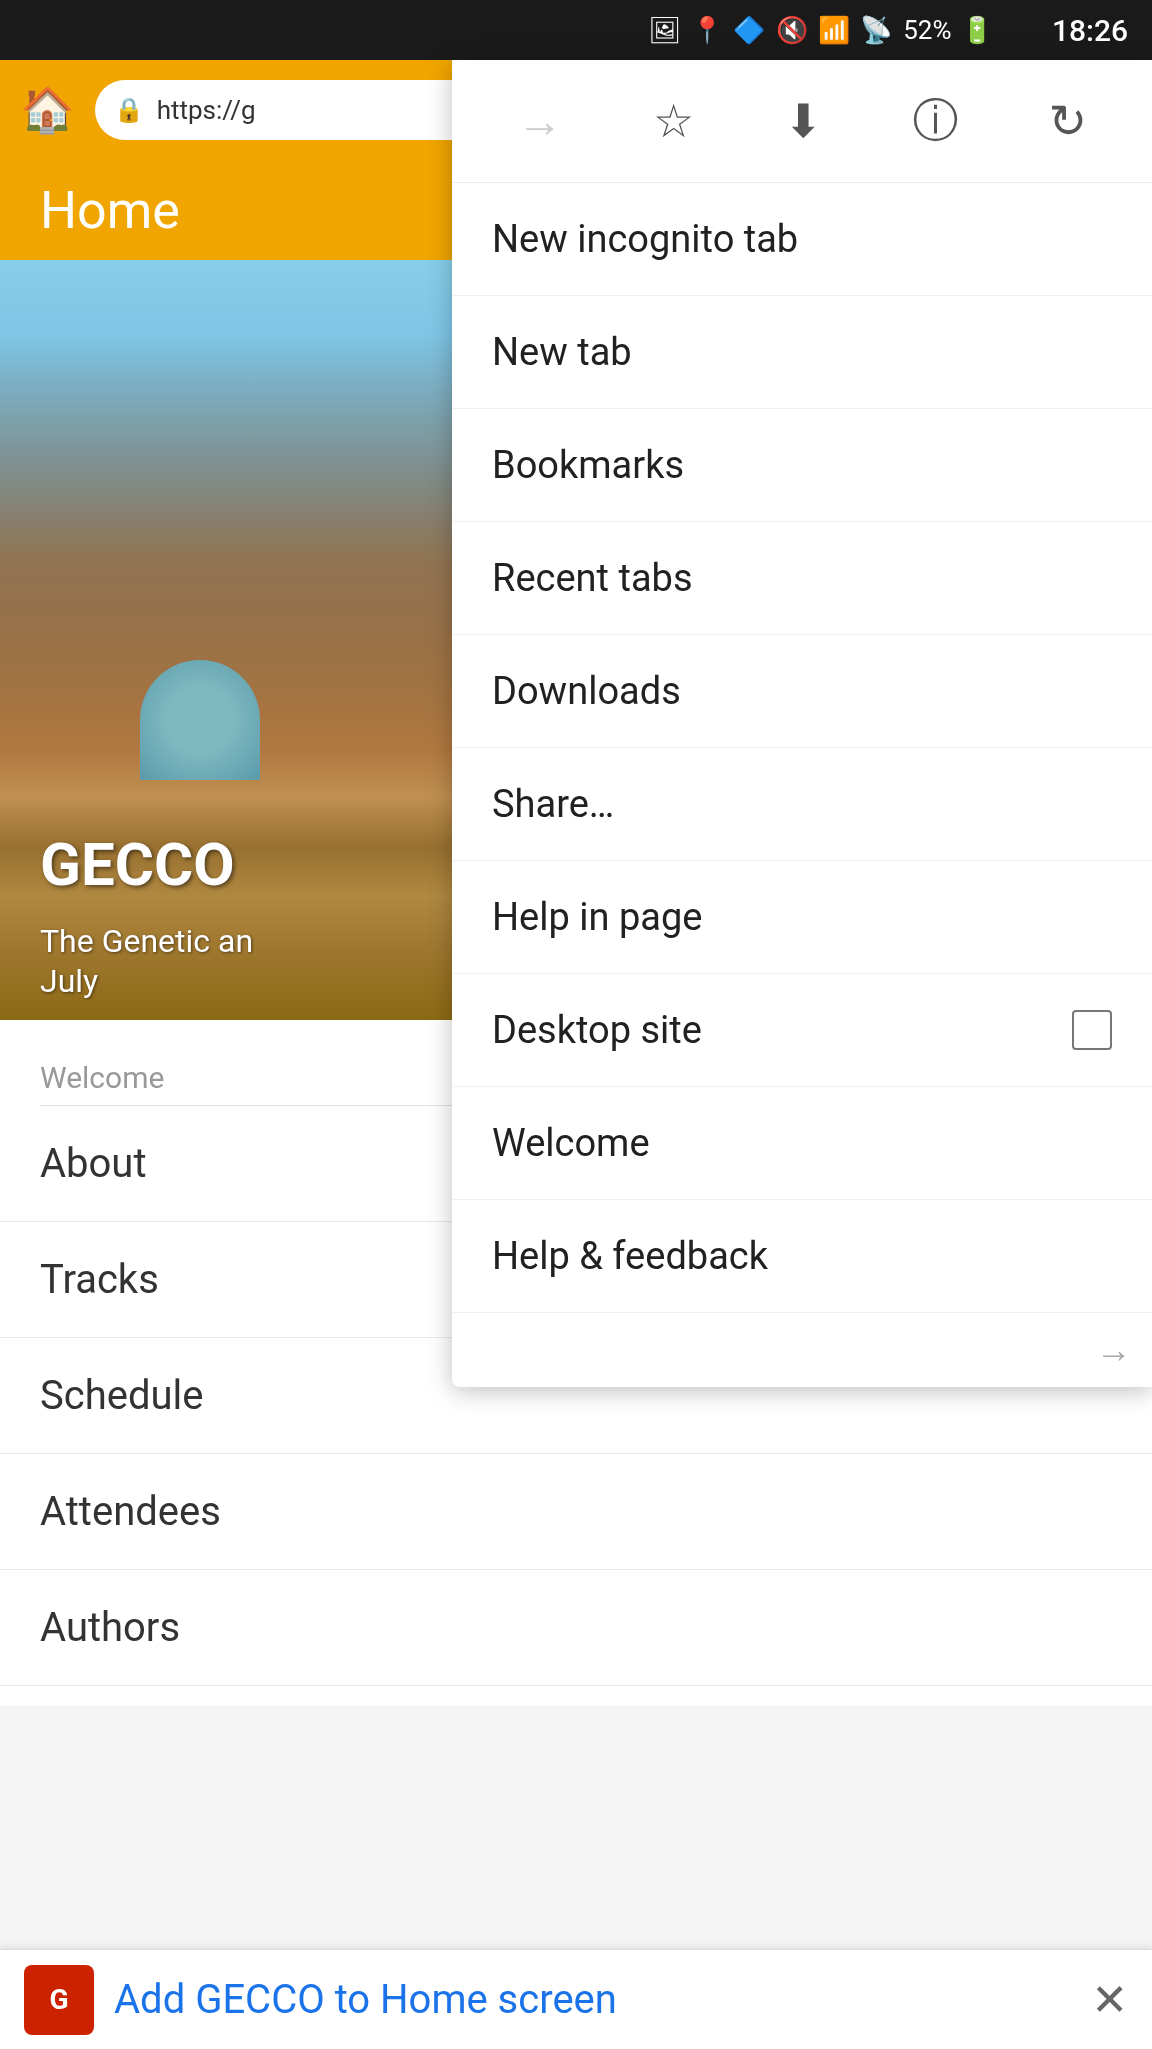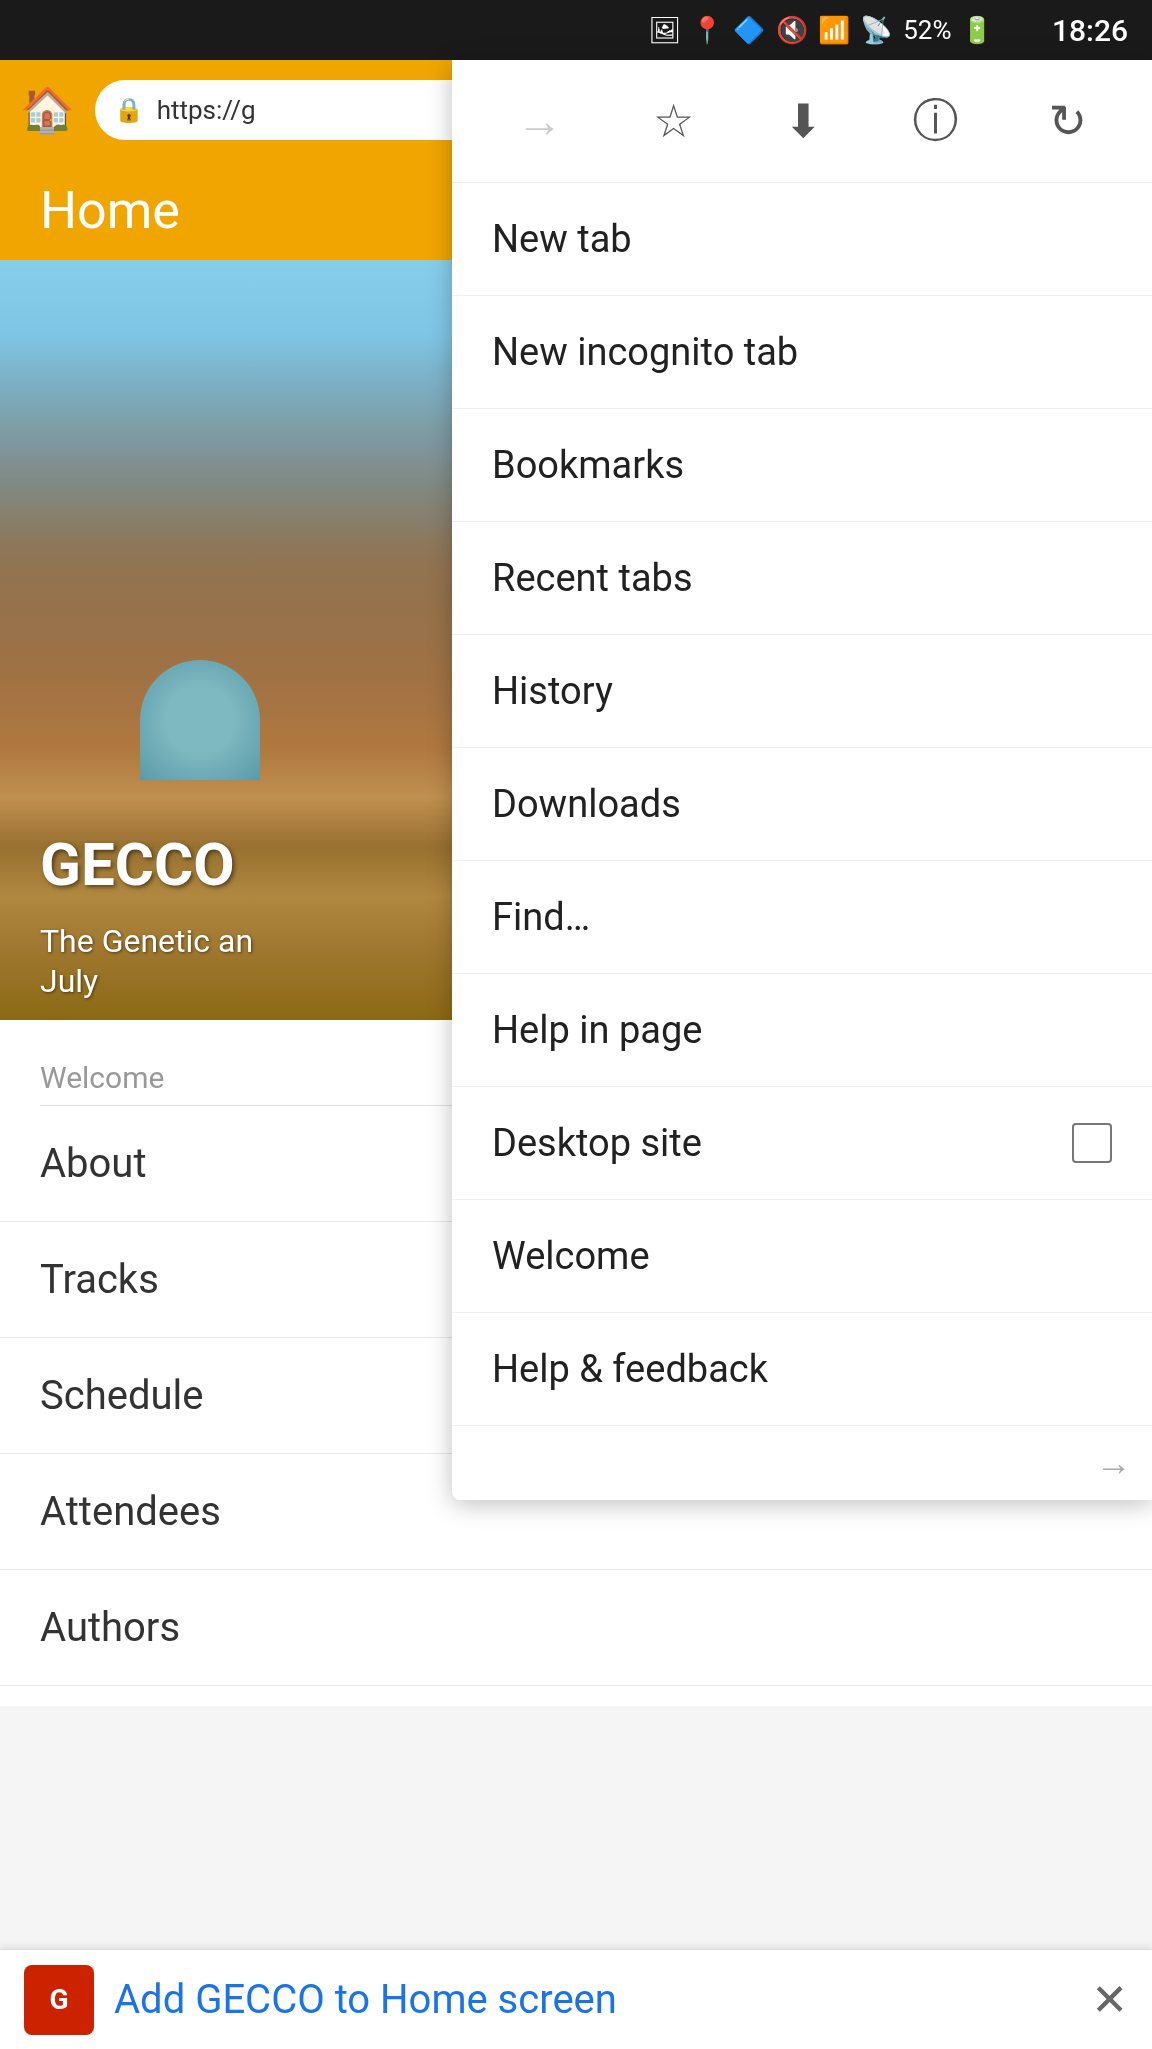--- a/index.html
+++ b/index.html
@@ -331,39 +331,36 @@
 
   <div class="menu-toolbar">
     <span class="menu-toolbar-icon disabled">→</span>
     <span class="menu-toolbar-icon">☆</span>
     <span class="menu-toolbar-icon">⬇</span>
     <span class="menu-toolbar-icon">ⓘ</span>
     <span class="menu-toolbar-icon">↻</span>
   </div>
 
   <div class="menu-item">
+    <span class="menu-item-text">New incognito tab</span>
+  </div>
+  <div class="menu-item">
     <span class="menu-item-text">New tab</span>
   </div>
   <div class="menu-item">
-    <span class="menu-item-text">New incognito tab</span>
-  </div>
-  <div class="menu-item">
     <span class="menu-item-text">Bookmarks</span>
   </div>
   <div class="menu-item">
     <span class="menu-item-text">Recent tabs</span>
   </div>
   <div class="menu-item">
-    <span class="menu-item-text">History</span>
-  </div>
-  <div class="menu-item">
     <span class="menu-item-text">Downloads</span>
   </div>
   <div class="menu-item">
-    <span class="menu-item-text">Find…</span>
+    <span class="menu-item-text">Share…</span>
   </div>
   <div class="menu-item">
     <span class="menu-item-text">Help in page</span>
   </div>
   <div class="menu-item">
     <span class="menu-item-text">Desktop site</span>
     <div class="menu-checkbox"></div>
   </div>
   <div class="menu-item">
     <span class="menu-item-text">Welcome</span>

